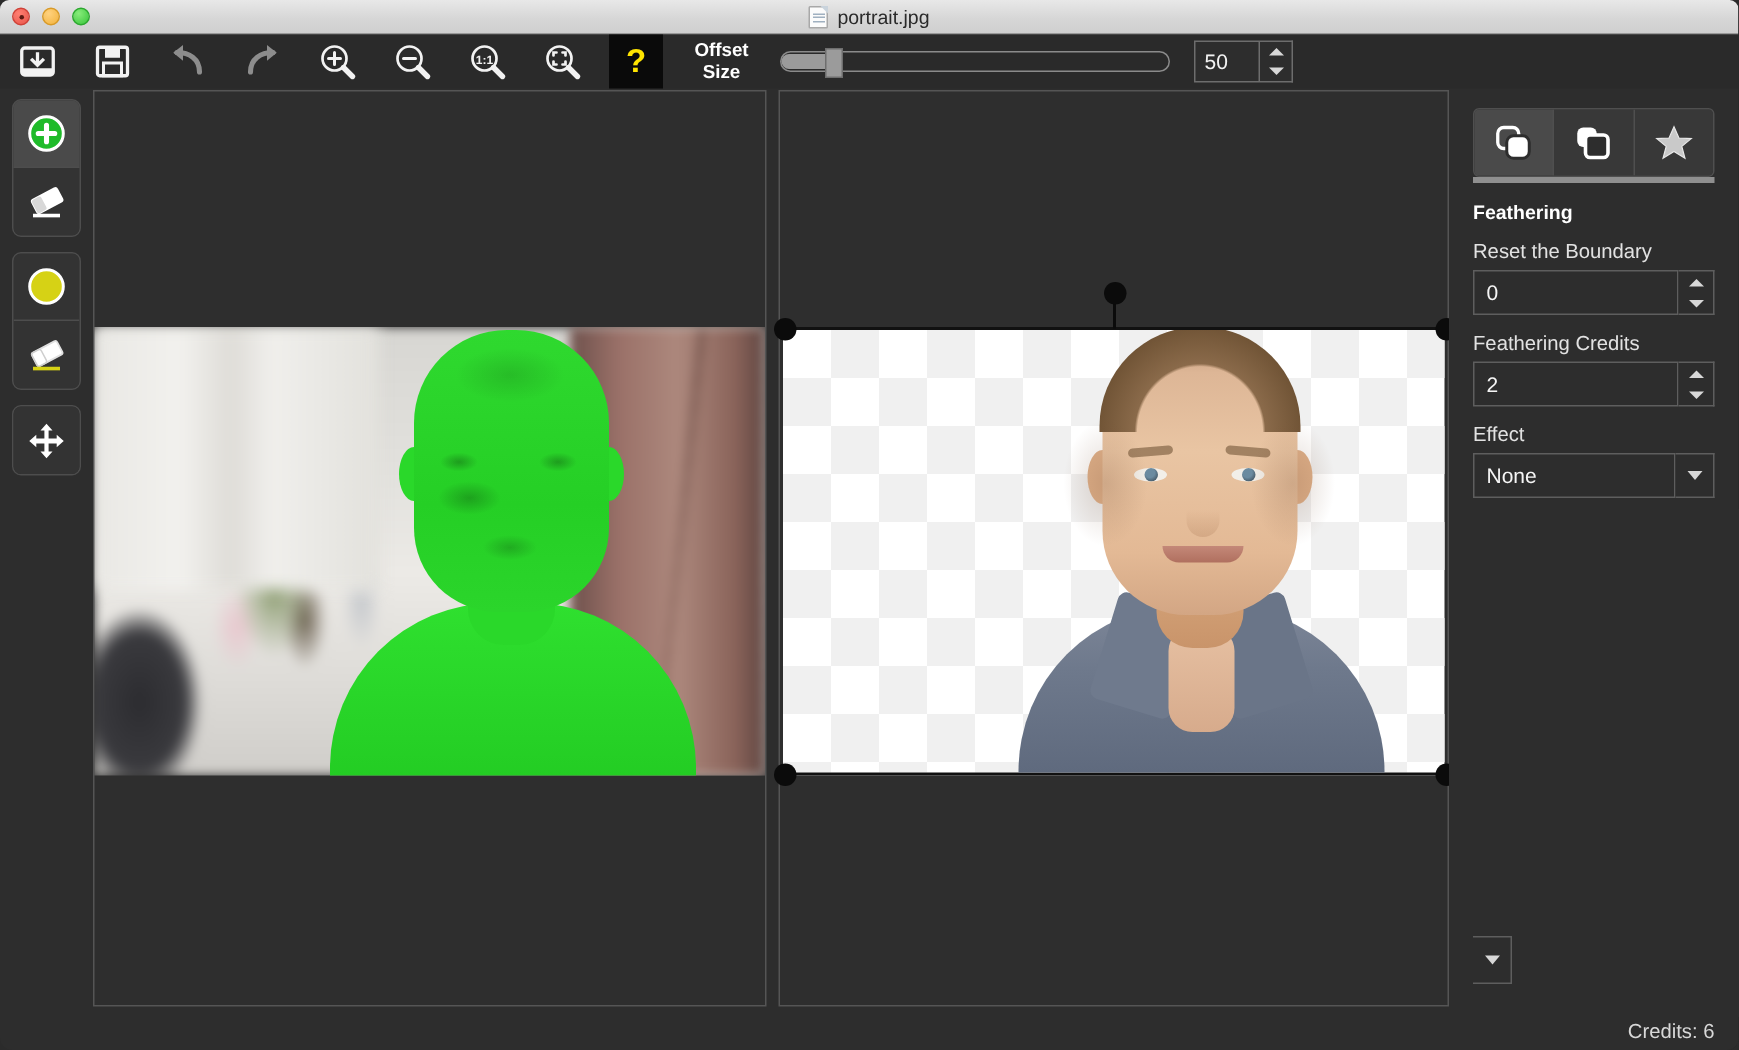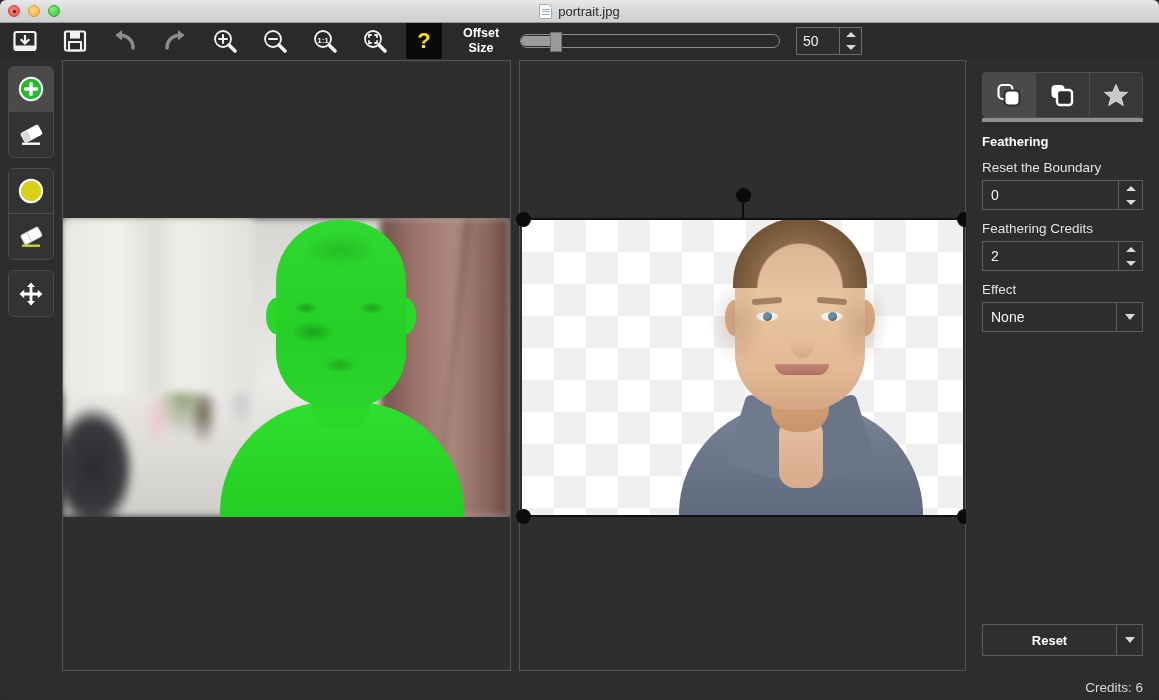--- a/index.html
+++ b/index.html
@@ -567,21 +567,20 @@
 
     <div class="field-label">Effect</div>
     <div class="field-box">
       <div class="field-input">None</div>
       <div class="field-caret">
         <div class="caret-dn"></div>
       </div>
     </div>
 
     <div class="reset-row">
-      <div class="reset-btn">Reset</div>
       <div class="field-caret">
         <div class="caret-dn"></div>
       </div>
     </div>
 
     <div class="credits">Credits: 6</div>
   </div>
 
 </div>
 

